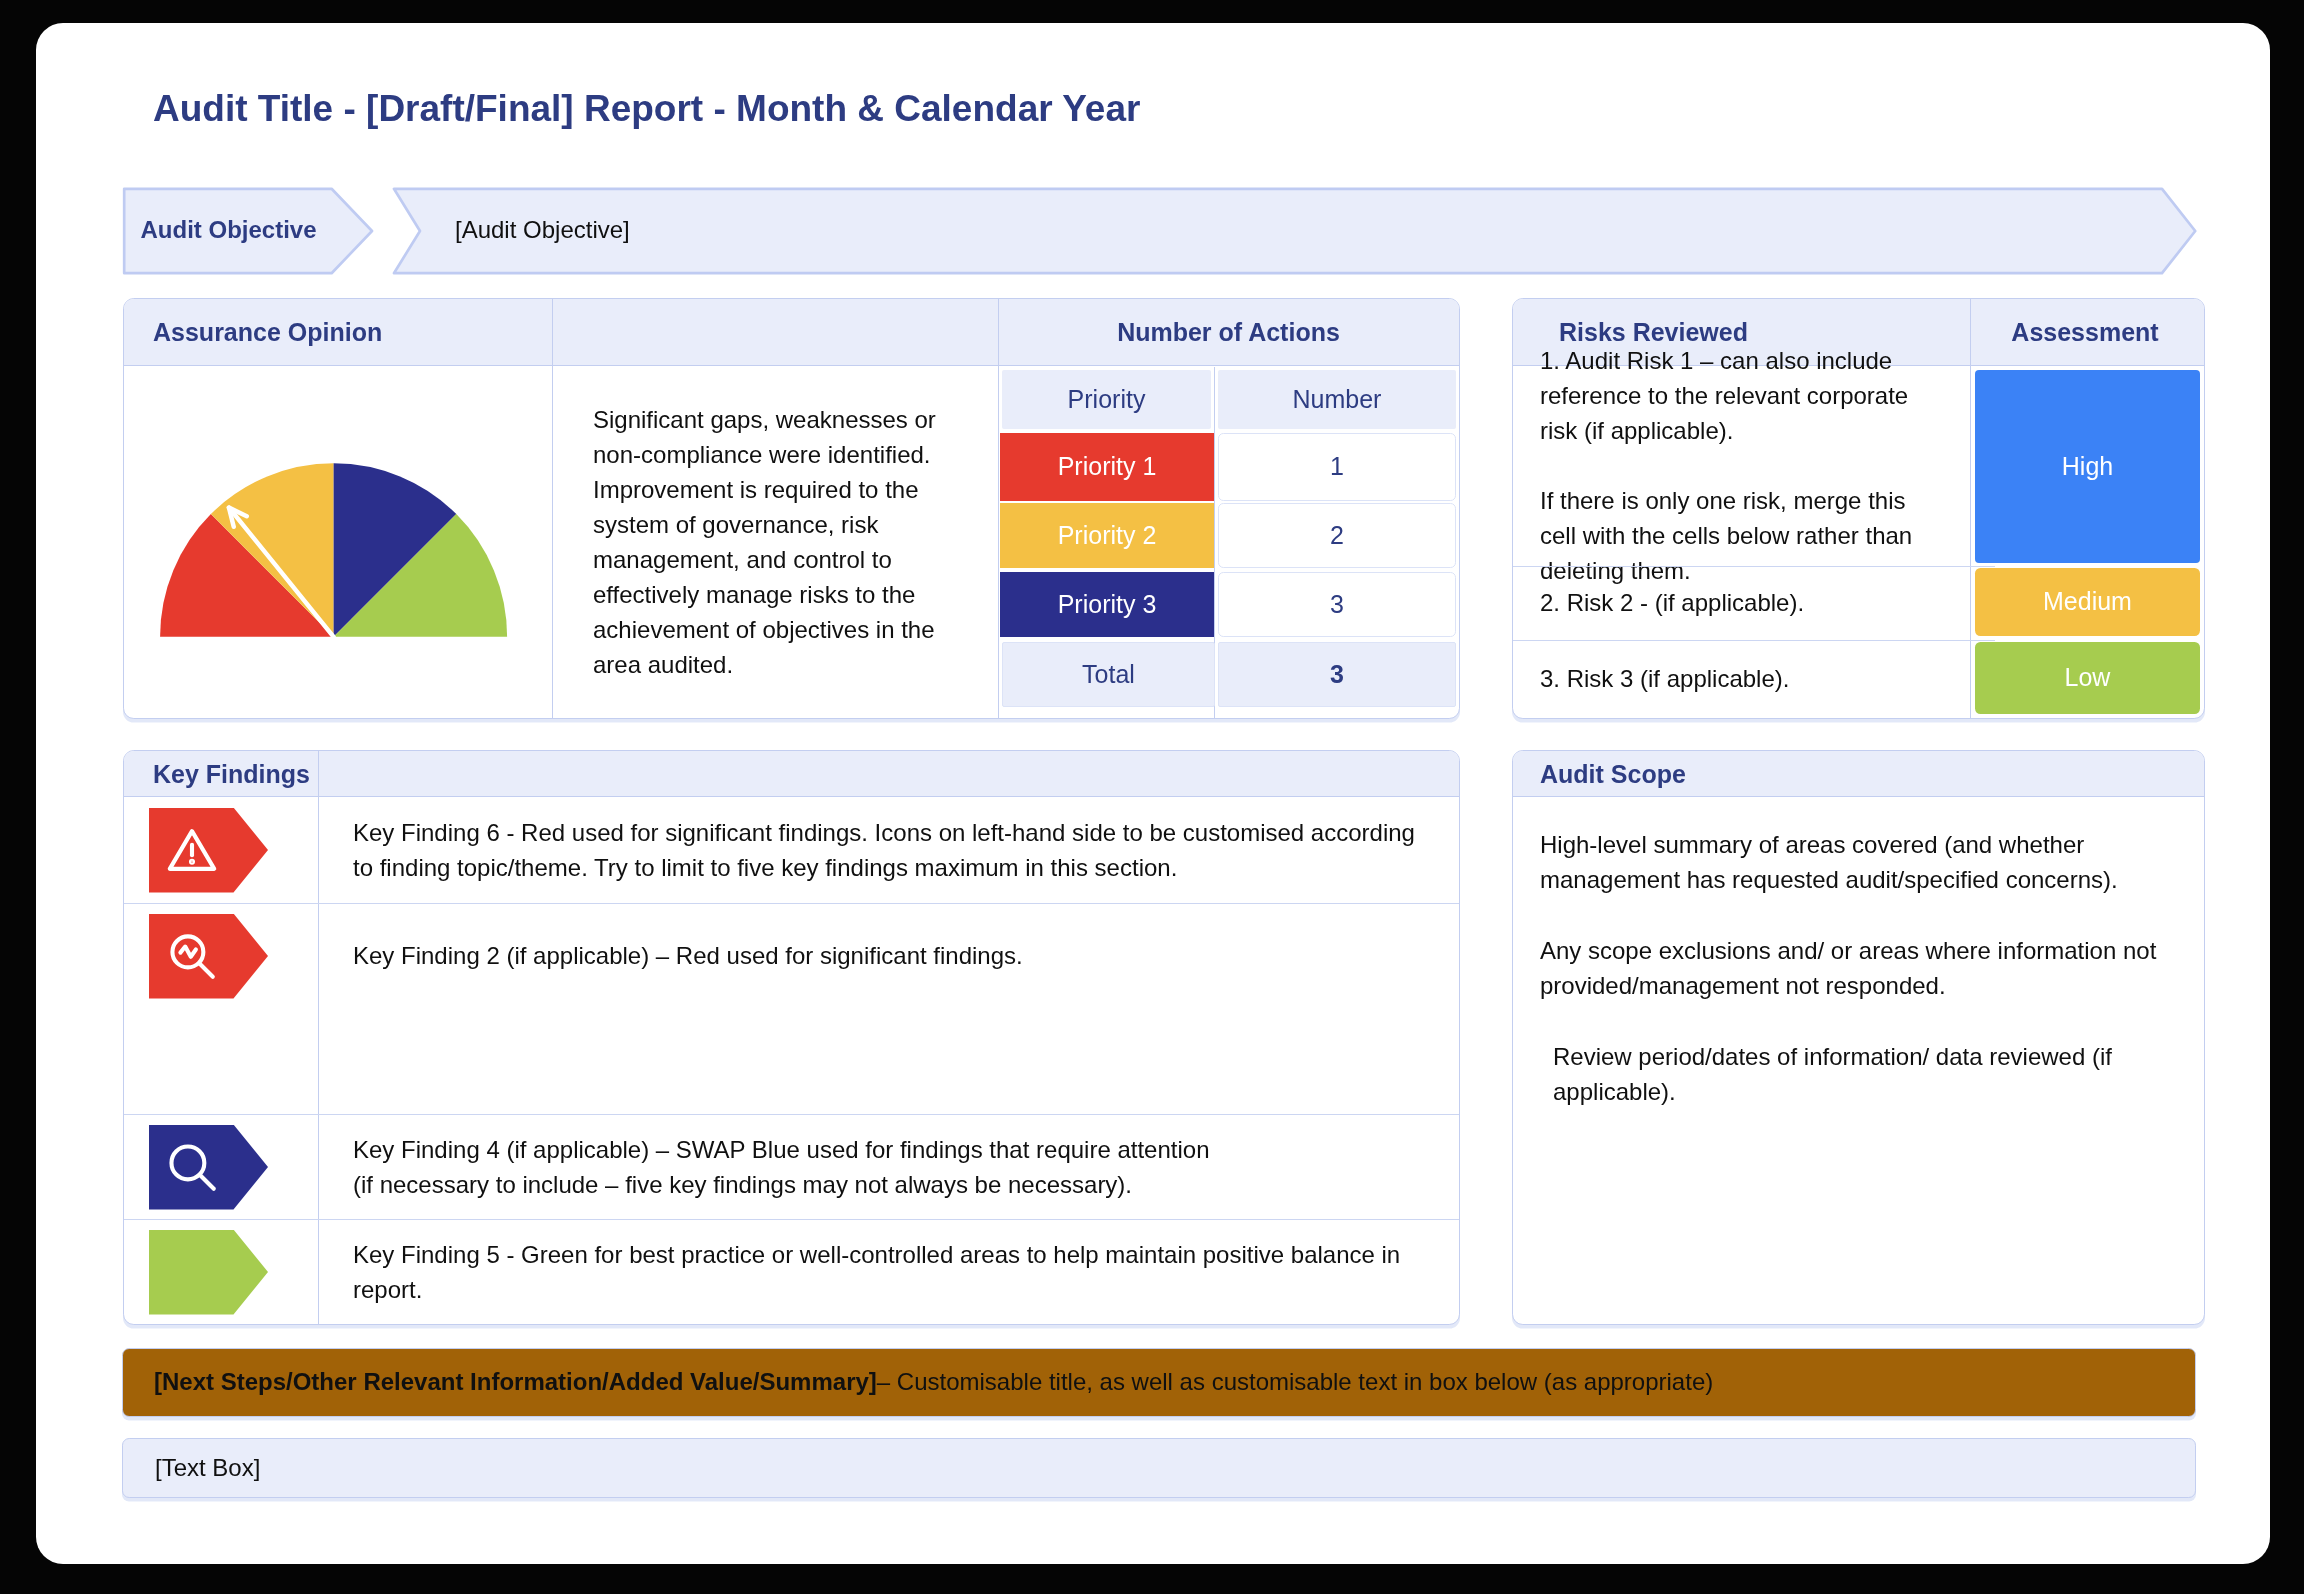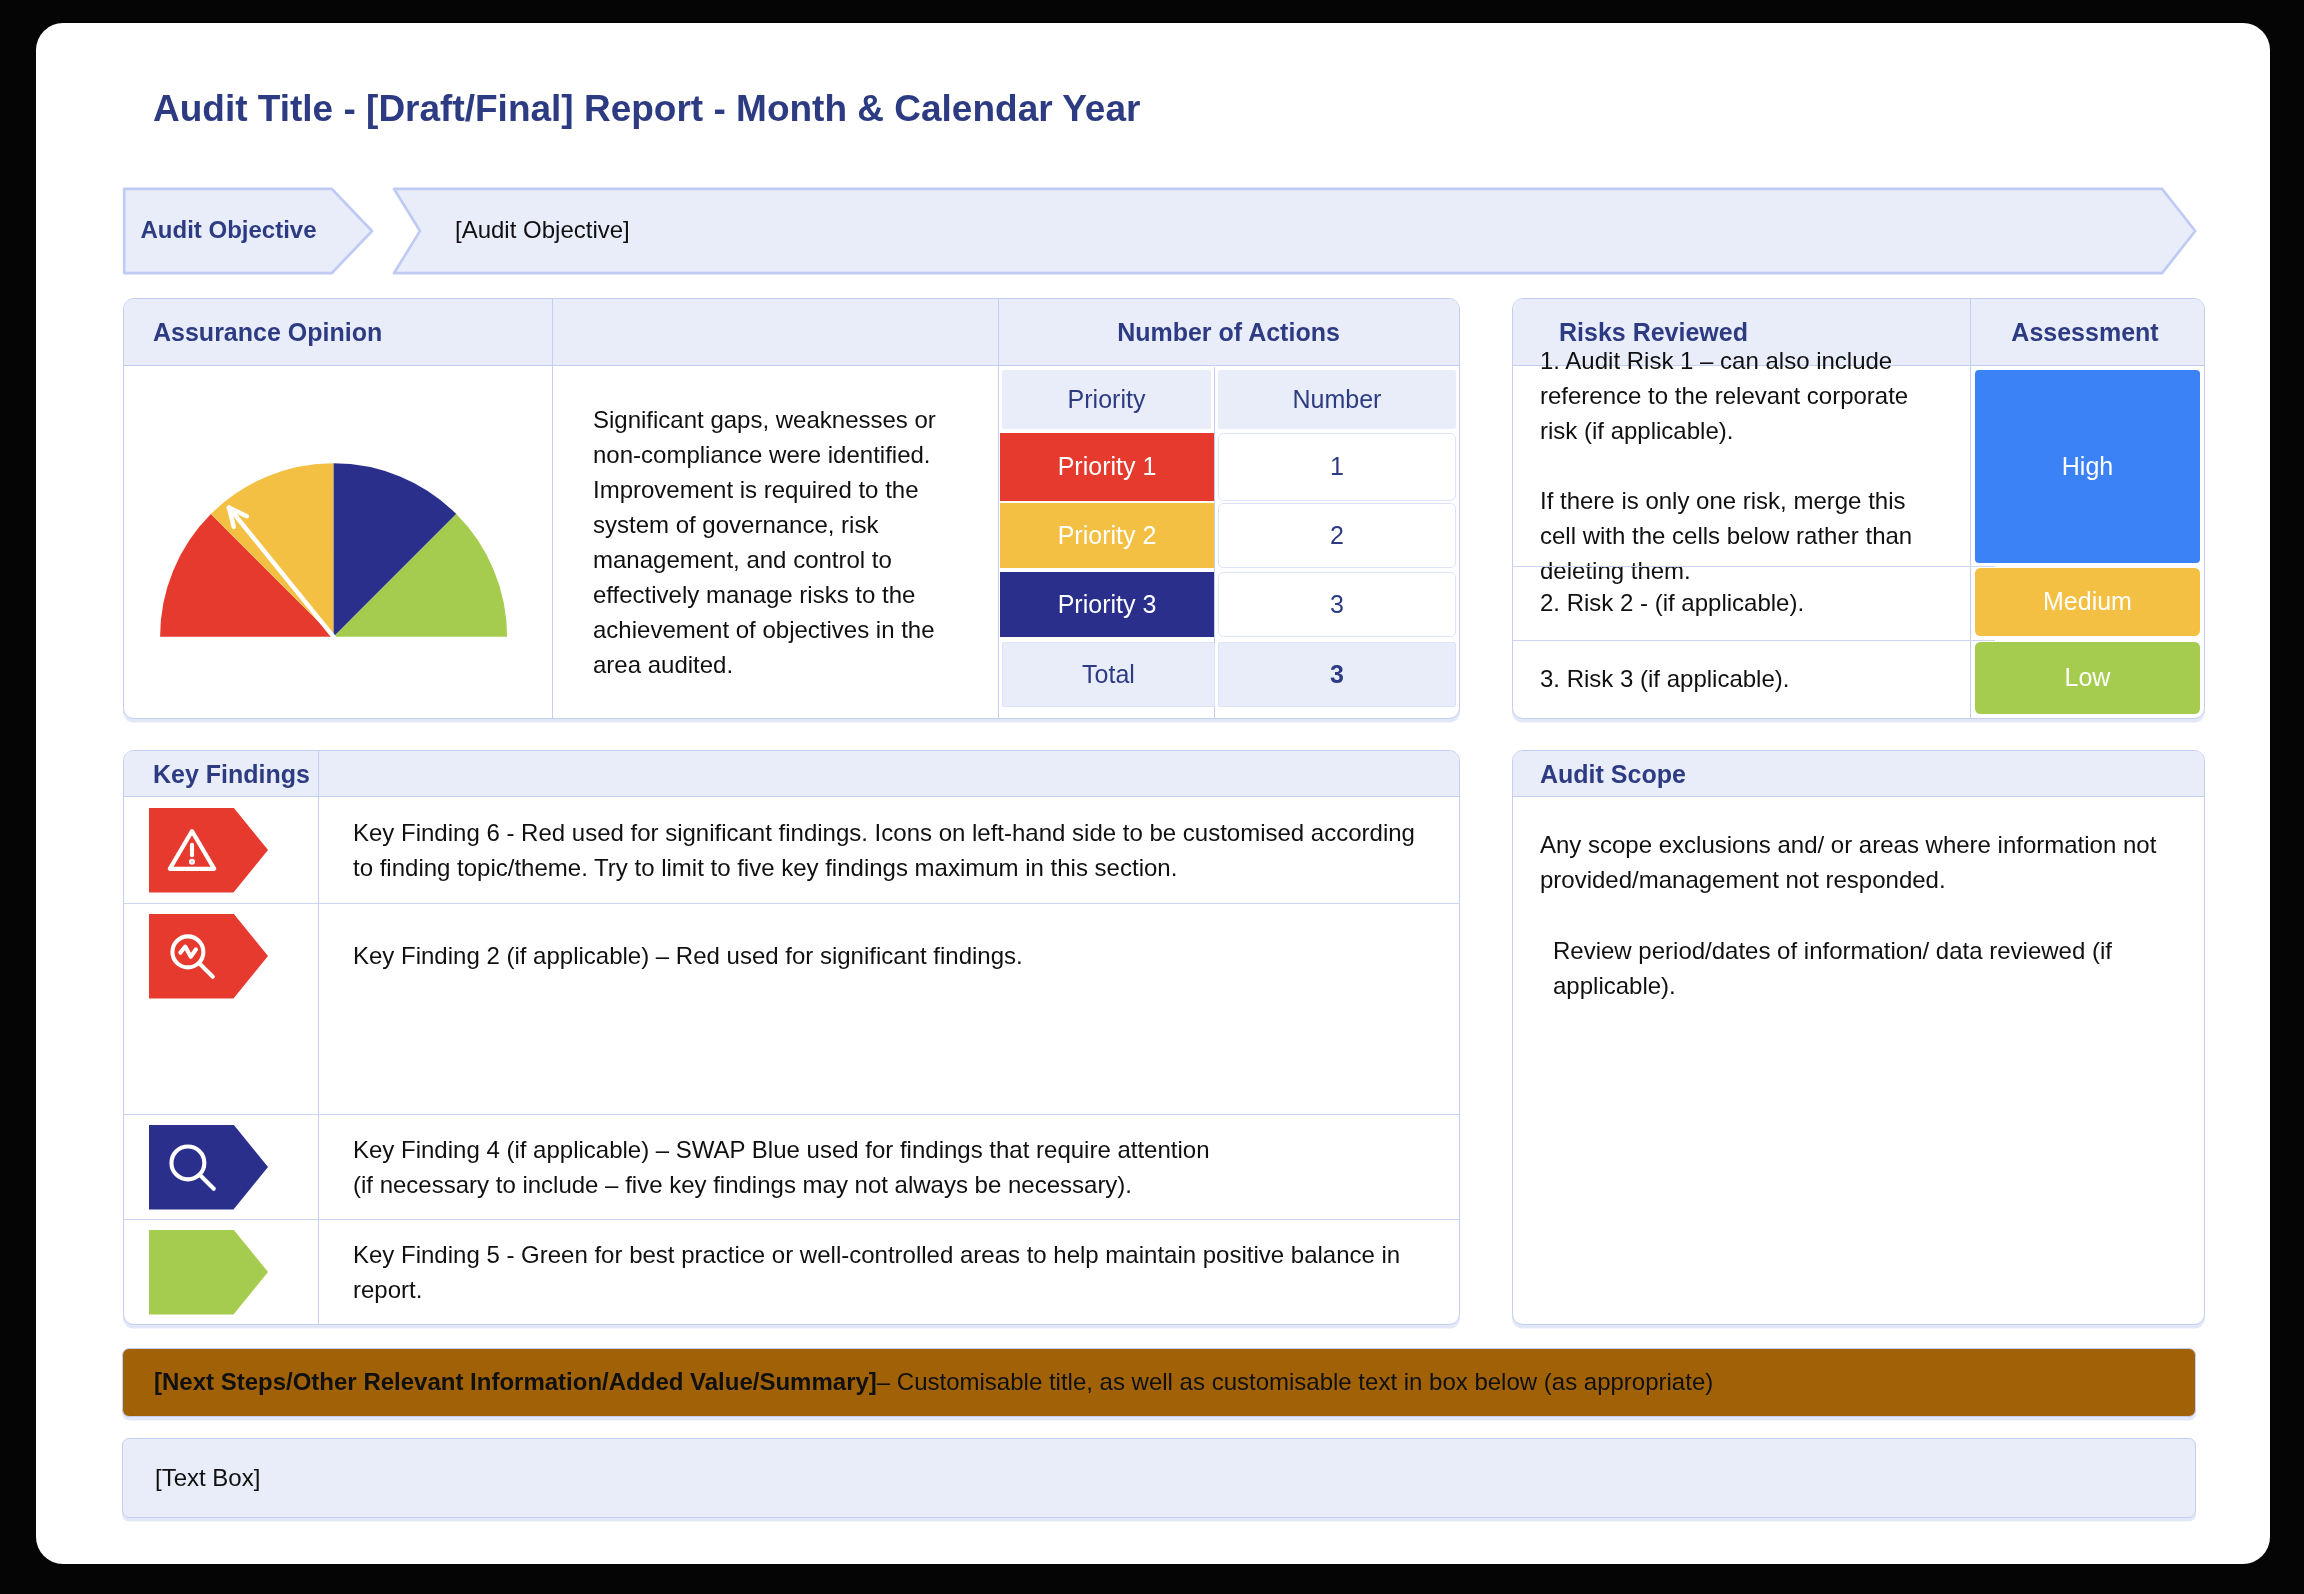--- a/index.html
+++ b/index.html
@@ -145,31 +145,32 @@
     <div class="kf-row kf-border" style="top:468px;height:105px;">
       <div class="abs pentagon" style="left: 25px; top: 10px; width: 119px; height: 85px; background: rgb(166, 204, 79);"></div>
       <div class="abs cell-left body-text pre" style="left:229px;top:0;width:1062px;height:104px;">Key Finding 5 - Green for best practice or well-controlled areas to help maintain positive balance in report.</div>
     </div>
   </div>
 
   <div class="panel" style="left:1476px;top:727px;width:691px;height:573px;">
     <div class="panel-header" style="height:45px;"></div>
     <div class="abs hlabel" style="left:27px;top:0;height:47px;">Audit Scope</div>
     <div class="abs" style="left:27px;top:76px;width:621px;">
+      <p class="body-text" style="margin:0 0 36px 0;">High-level summary of areas covered (and whether management has requested audit/specified concerns).</p>
       <p class="body-text" style="margin:0 0 36px 0;">Any scope exclusions and/ or areas where information not provided/management not responded.</p>
       <p class="body-text" style="margin:13px;">Review period/dates of information/ data reviewed (if applicable).</p>
     </div>
   </div>
 
   <div class="abs cell-left" style="left:86px;top:1325px;width:2074px;height:69px;background:#a16207;
        border:1.8px solid #C3CEF0;border-radius:7.2px;padding-left:31px;box-sizing:border-box;
        box-shadow:0 3.6px 0 rgba(190,203,240,.45);text-align:center;">
     <span class="banner-text navy" style="font-weight:700;">[Next Steps/Other Relevant Information/Added Value/Summary]</span>
         <span class="banner-text pre"> – Customisable title, as well as customisable text in box below (as appropriate)</span>
   </div>
 
-  <div class="abs cell-left banner-text" style="left:86px;top:1415px;width:2074px;height:80px;background:#E9EDFA;
+  <div class="abs cell-left banner-text" style="left:86px;top:1415px;width:2074px;height:60px;background:#E9EDFA;
        border:1.8px solid #C3CEF0;border-radius:7.2px;padding-left:32px;box-sizing:border-box;
        box-shadow:0 3.6px 0 rgba(190,203,240,.45);">[Text Box]</div>
 
  </div>
 </div>
 
 
 </body></html>

